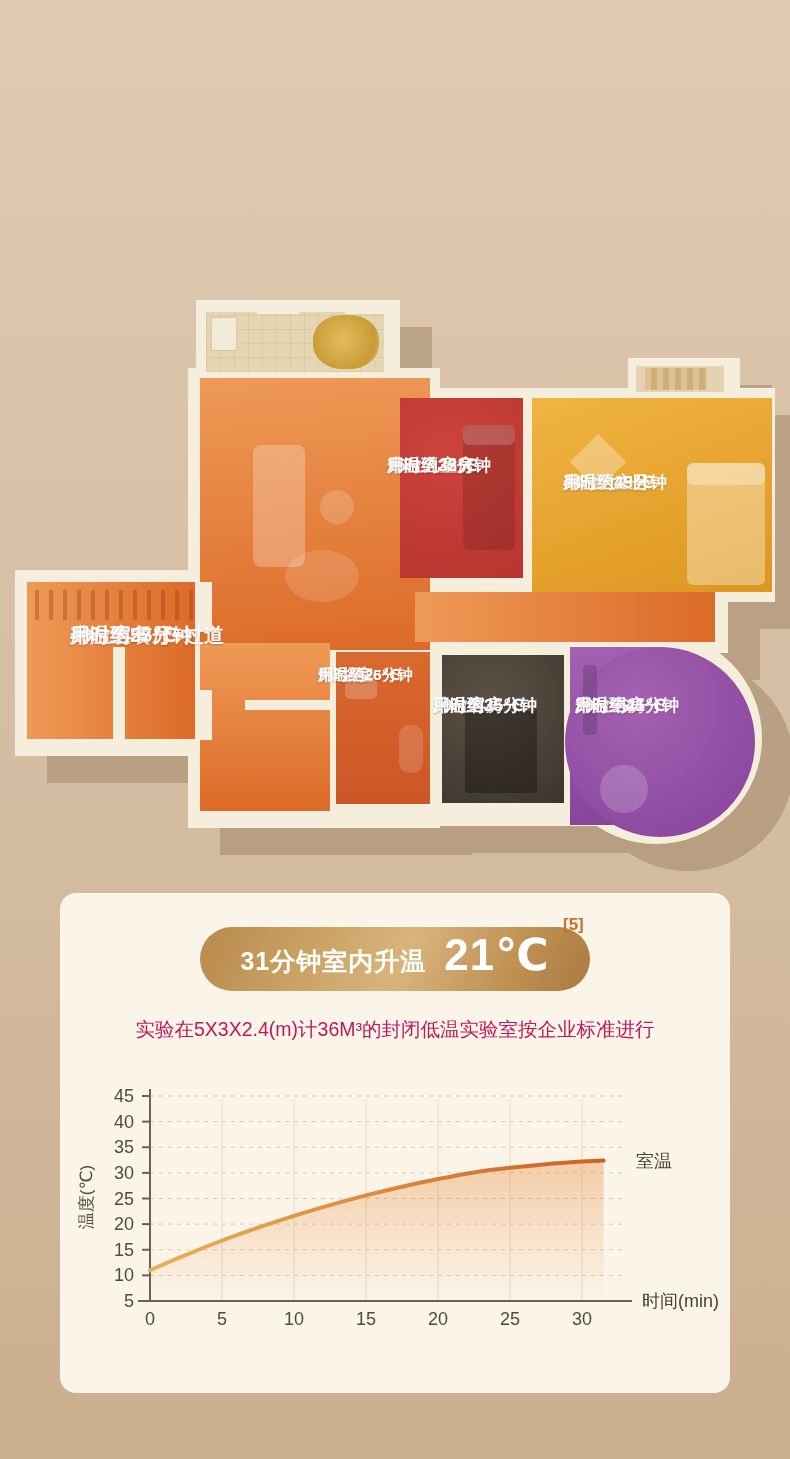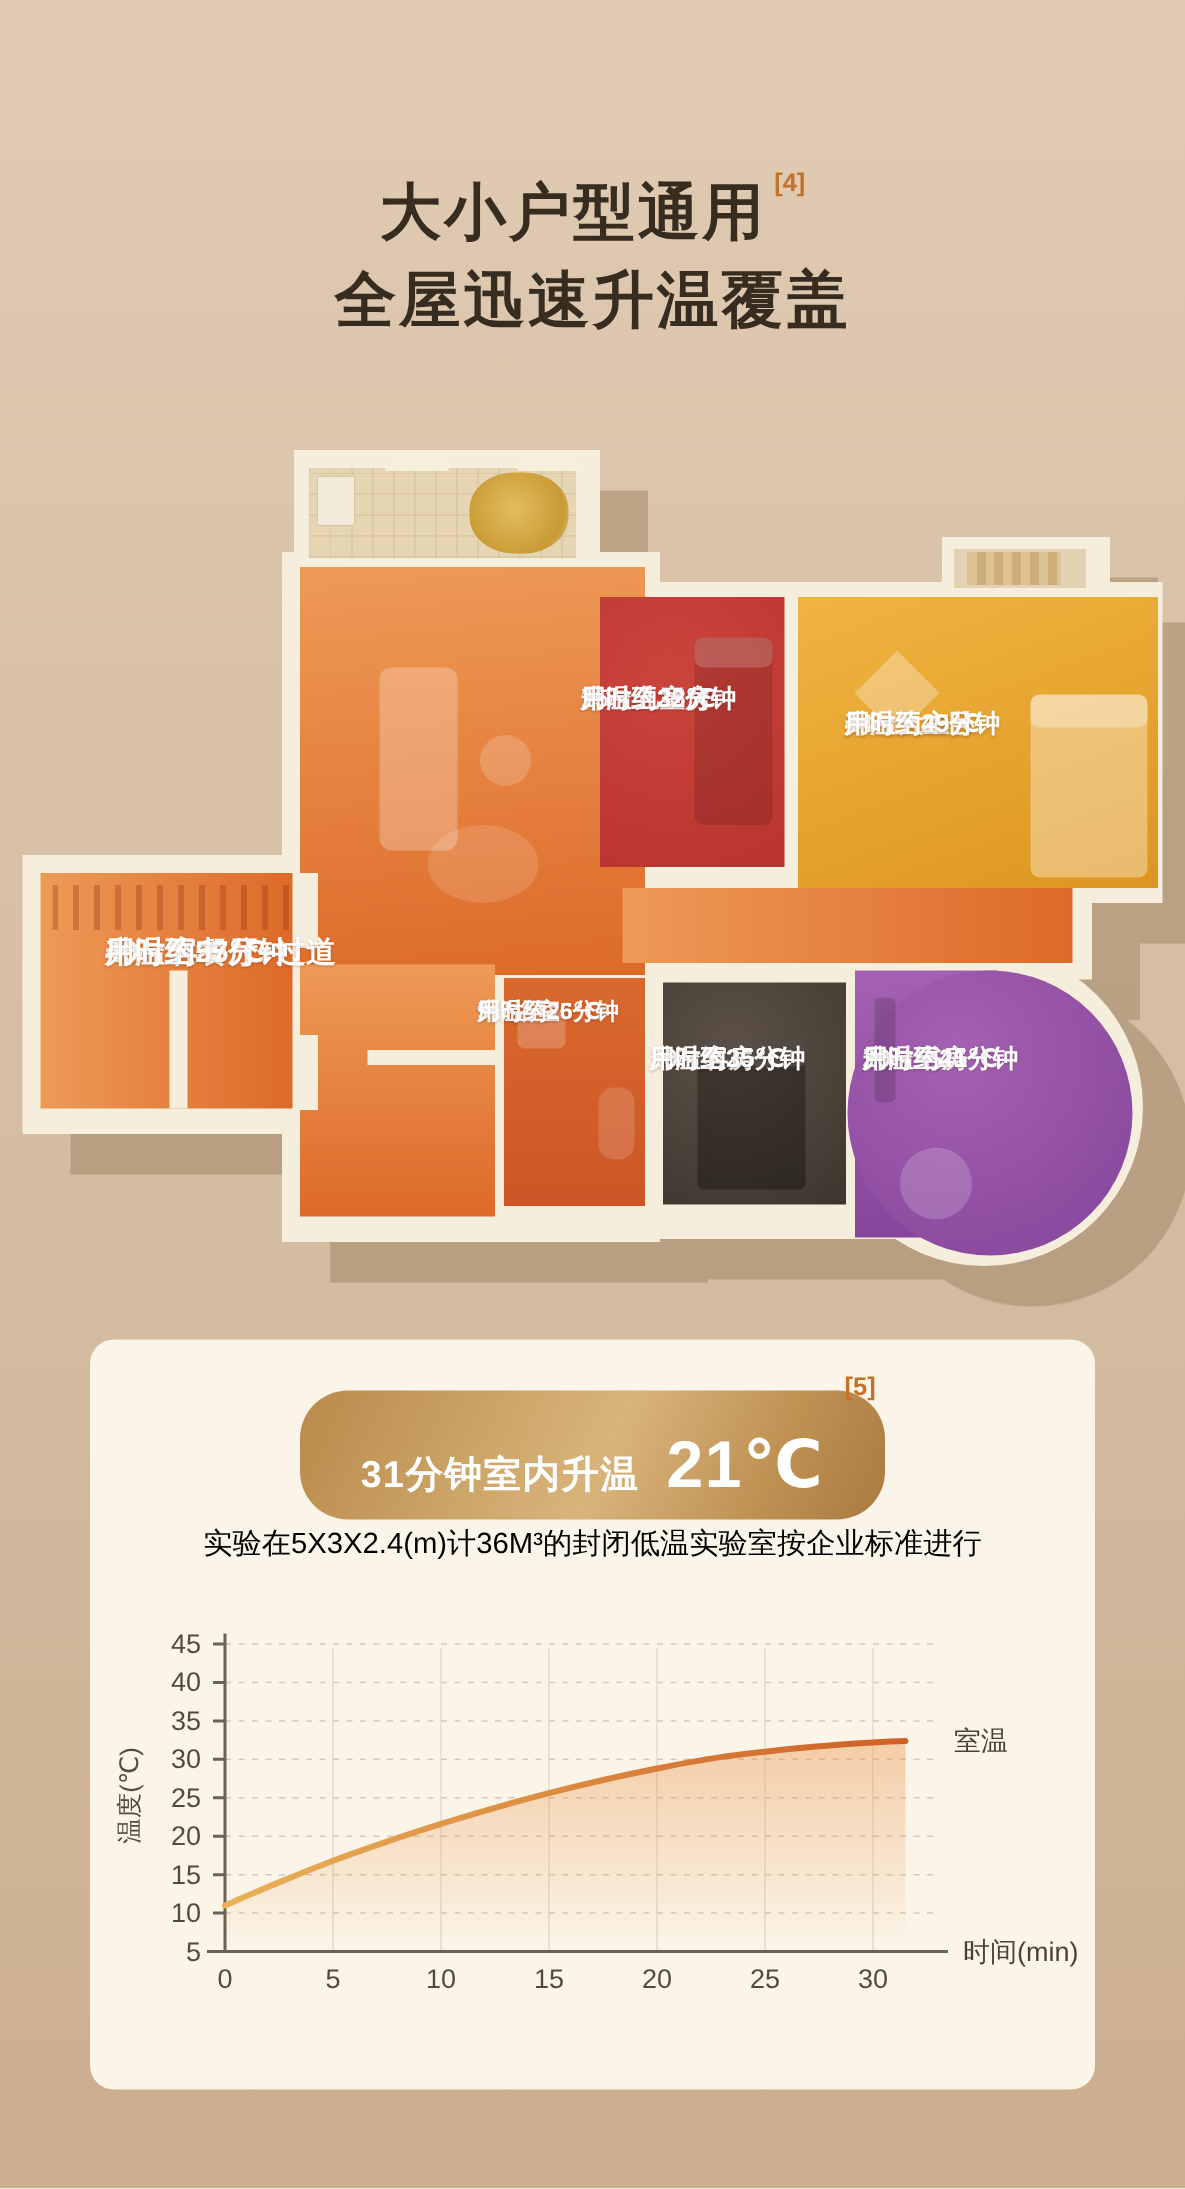--- a/index.html
+++ b/index.html
@@ -85,38 +85,34 @@
   .lbl-kids  { left:372px; top:158px; width:150px; font-size:17px; }
   .lbl-master{ left:548px; top:175px; width:180px; font-size:17px; }
   .lbl-bath  { left:303px; top:368px; width:128px; font-size:15.5px; }
   .lbl-guest { left:418px; top:398px; width:140px; font-size:17px; }
   .lbl-study { left:560px; top:398px; width:175px; font-size:17px; }
 
   
   .card{ position:absolute; left:60px; top:893px; width:670px; height:500px;
          background:#fbf5e9; border-radius:16px; }
   .badge-row{ position:relative; width:100%; text-align:center; padding-top:34px; }
-  .badge{ display:inline-flex; align-items:baseline; padding:24px 40px 11px; border-radius:32px;
+  .badge{ display:inline-flex; align-items:baseline; padding:2px 40px 11px; border-radius:32px;
           background:linear-gradient(115deg,#b98a4c 0%,#cba365 30%,#d8b47c 52%,#c09254 78%,#aa7a3e 100%);
           color:#fff; }
   .badge .pre{ font-size:25px; font-weight:600; letter-spacing:1px; }
   .badge .val{ font-size:44px; font-weight:700; margin-left:18px; letter-spacing:1px; }
   .badge-note{ position:absolute; left:calc(50% + 168px); top:22px; color:#c4712a; font-size:17px; font-weight:600; }
-  .desc{ text-align:center; font-size:19.5px; color:#000000; line-height:1.65; }
+  .desc{ margin-top:22px; text-align:center; font-size:19.5px; color:#be185d; line-height:1.65; }
   .chart{ position:absolute; left:10px; top:180px; width:660px; height:262px; }
 </style>
 </head>
 <body>
 
 <div class="page">
 
-  <div class="title">
-    <div><span>大小户型通用</span><sup>[4]</sup></div>
-    <div>全屋迅速升温覆盖</div>
-  </div>
 
   <div class="plan">
 
     <div class="wall w-kitchen"></div>
     <div class="wall w-balcony"></div>
     <div class="wall w-living"></div>
     <div class="wall w-leftwing"></div>
     <div class="wall w-topright"></div>
     <div class="wall w-corridor"></div>
     <div class="wall w-bottomright"></div>

